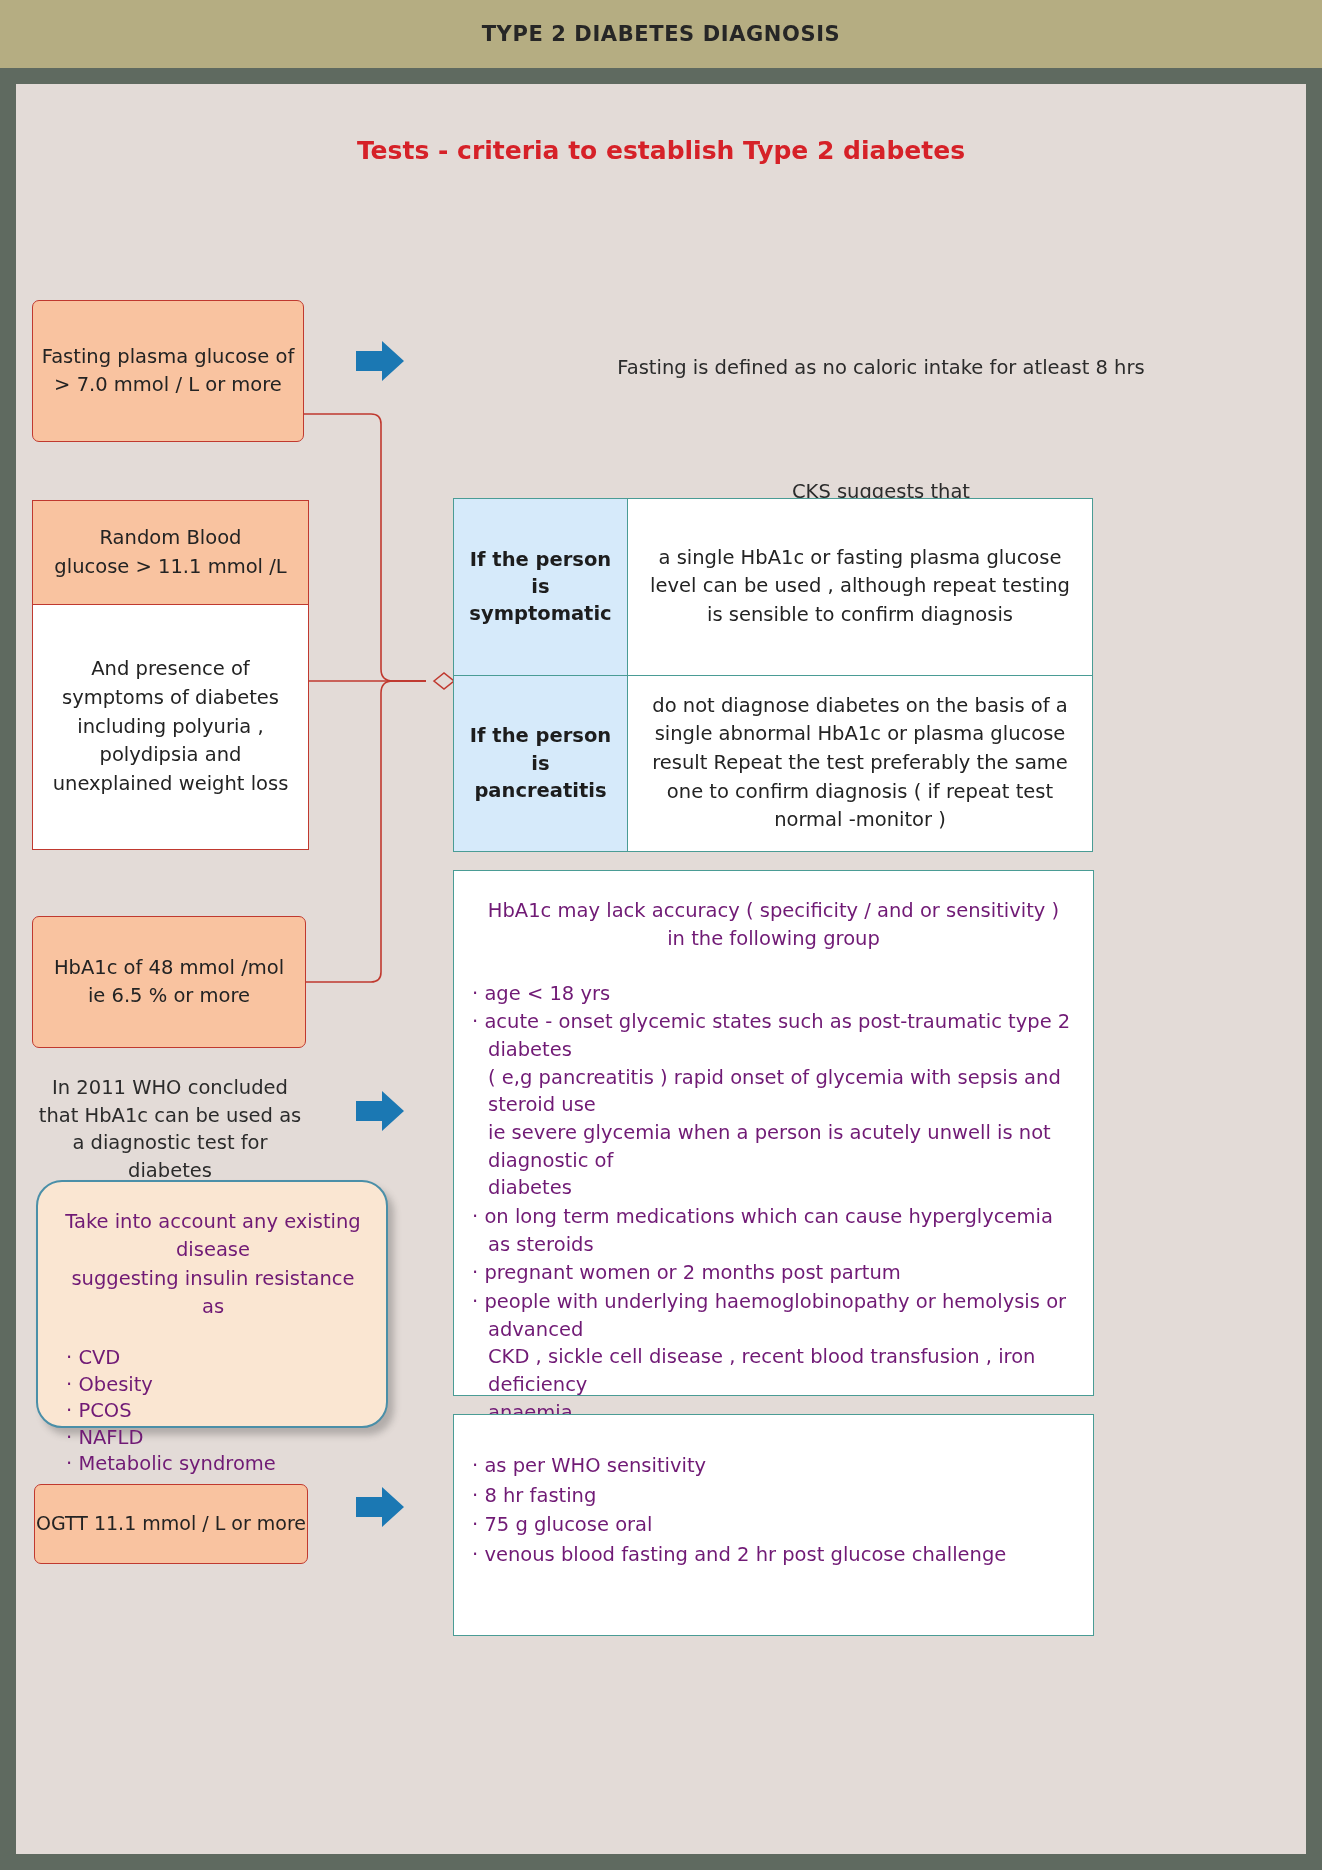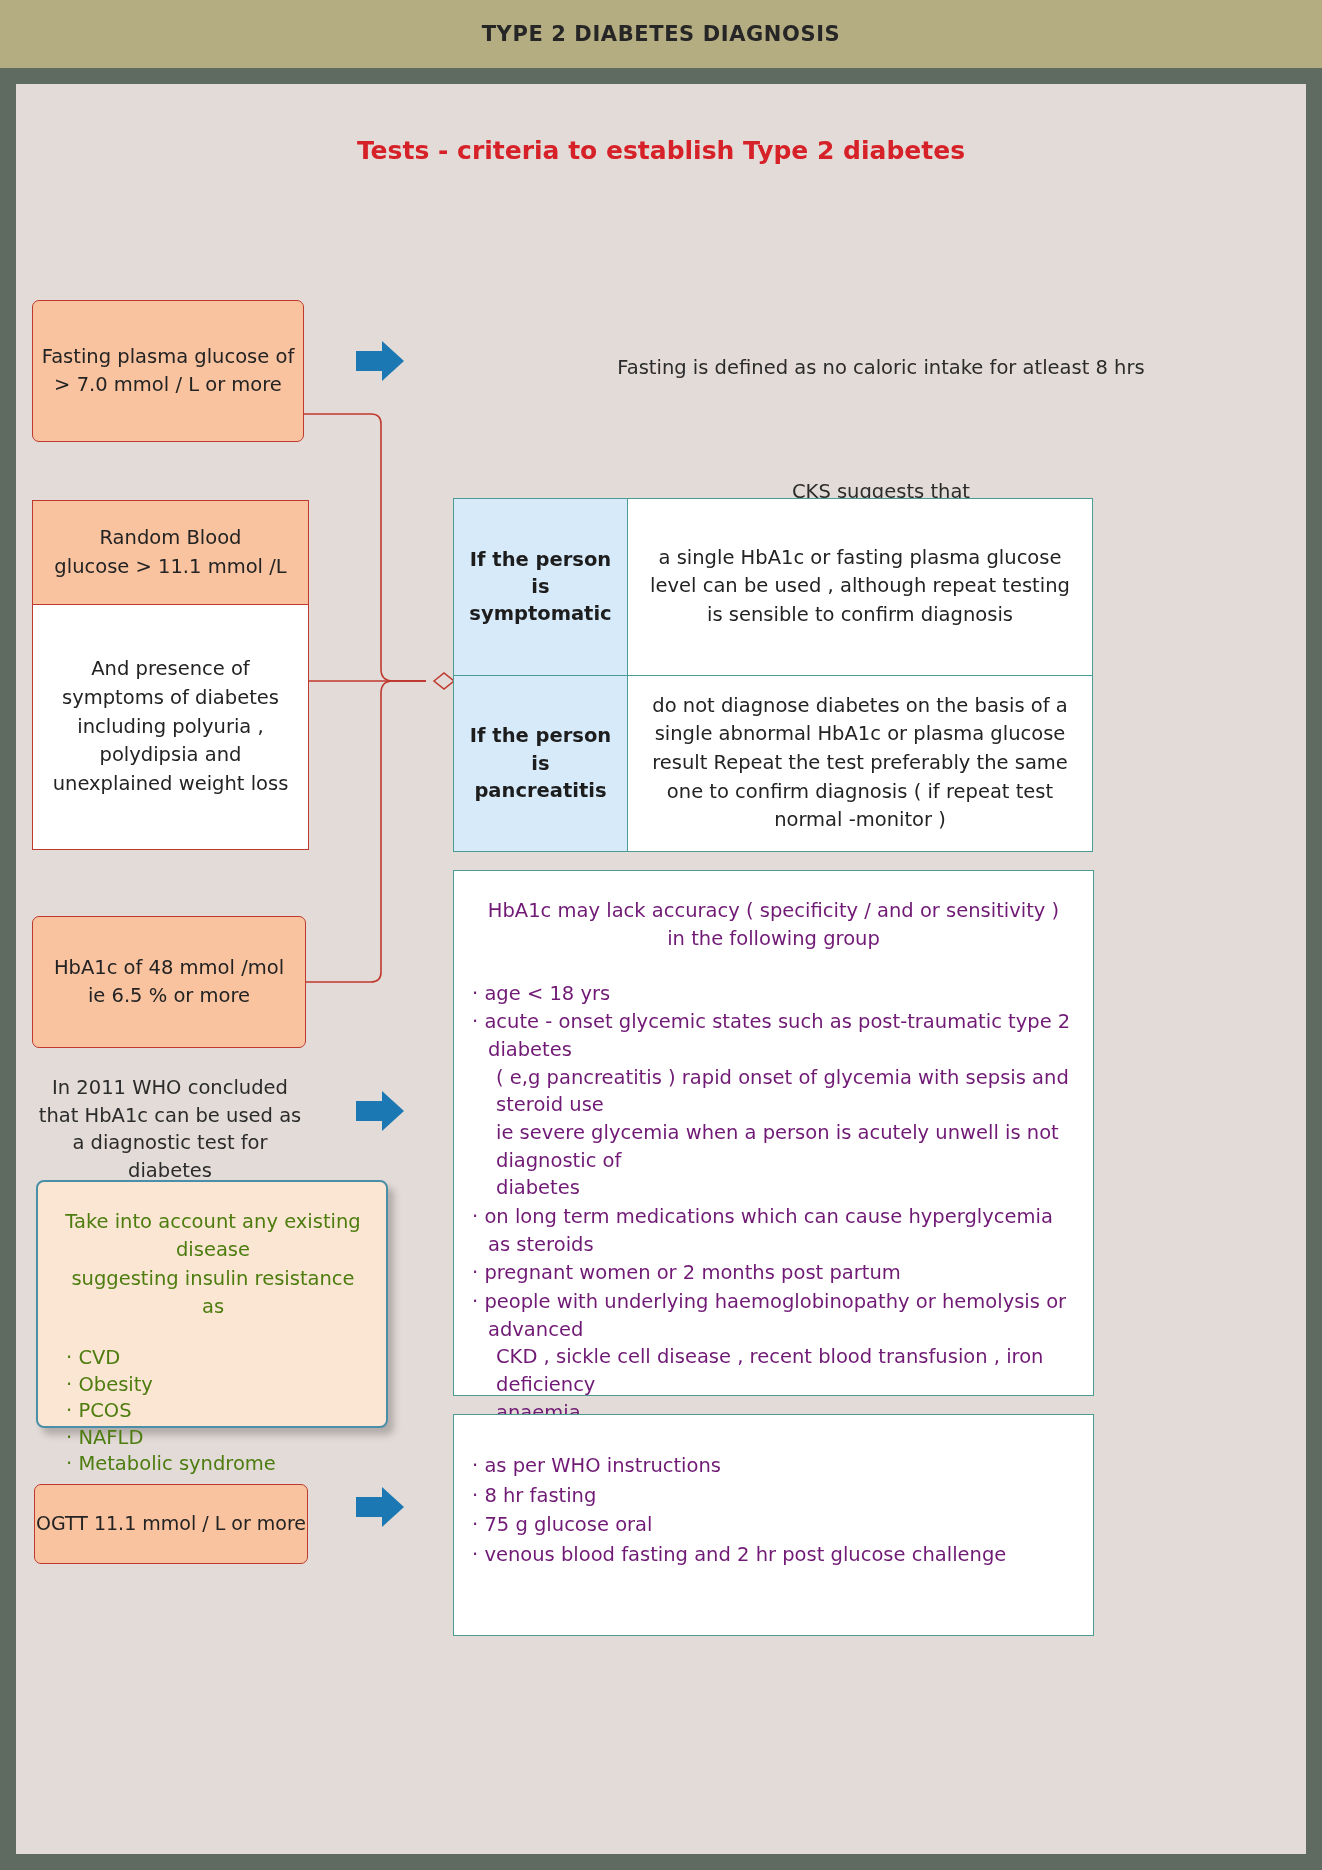--- a/index.html
+++ b/index.html
@@ -118,26 +118,26 @@
     line-height: 1.48;
     padding: 0 10px;
     box-sizing: border-box;
   }
   
   #insulin-box {
     position: absolute;
     box-sizing: border-box;
     background: #fae6d2;
     border: 2.2px solid #4a8fa8;
-    border-radius: 8px;
+    border-radius: 26px;
     box-shadow: 6px 7px 7px rgba(80,80,80,0.33);
     padding: 26px 20px 1px 22px;
     font-family: "DejaVu Sans", sans-serif;
     font-size: 19.5px;
-    color: #4d7c0f;
+    color: #701a75;
   }
   #insulin-box .ib-head {
     text-align: center;
     line-height: 1.45;
     margin-bottom: 24px;
   }
   #insulin-box ul {
     margin: 4px;
     padding: 0;
     list-style: none;
@@ -212,21 +212,20 @@
   #hba1c-panel li {
     line-height: 1.42;
     padding-left: 16px;
     text-indent: -16px;
     margin-bottom: 1px;
   }
   #hba1c-panel li .cont {
     display: block;
     text-indent: 0;
     padding-left: 0;
-    margin-left: 8px;
   }
   
   #ogtt-panel { padding: 36px 18px 18px 18px; }
   #ogtt-panel li {
     line-height: 1.52;
     padding-left: 16px;
     text-indent: -16px;
   }
   
   #connectors {
@@ -396,21 +395,21 @@
           </li>
           <li>
             <span>·&nbsp;</span><span>HIV infection</span>
           </li>
         </ul>
       </div>
 
       <div id="ogtt-panel" class="teal-panel" style="left:437px; top:1330px; width:641px; height:222px;">
         <ul>
           <li>
-            <span>·&nbsp;</span><span>as per WHO instructions</span>
+            <span>·&nbsp;</span><span>as per WHO sensitivity</span>
           </li>
           <li>
             <span>·&nbsp;</span><span>8 hr fasting</span>
           </li>
           <li>
             <span>·&nbsp;</span><span>75 g glucose oral</span>
           </li>
           <li>
             <span>·&nbsp;</span><span>venous blood fasting and 2 hr post glucose challenge</span>
           </li>

